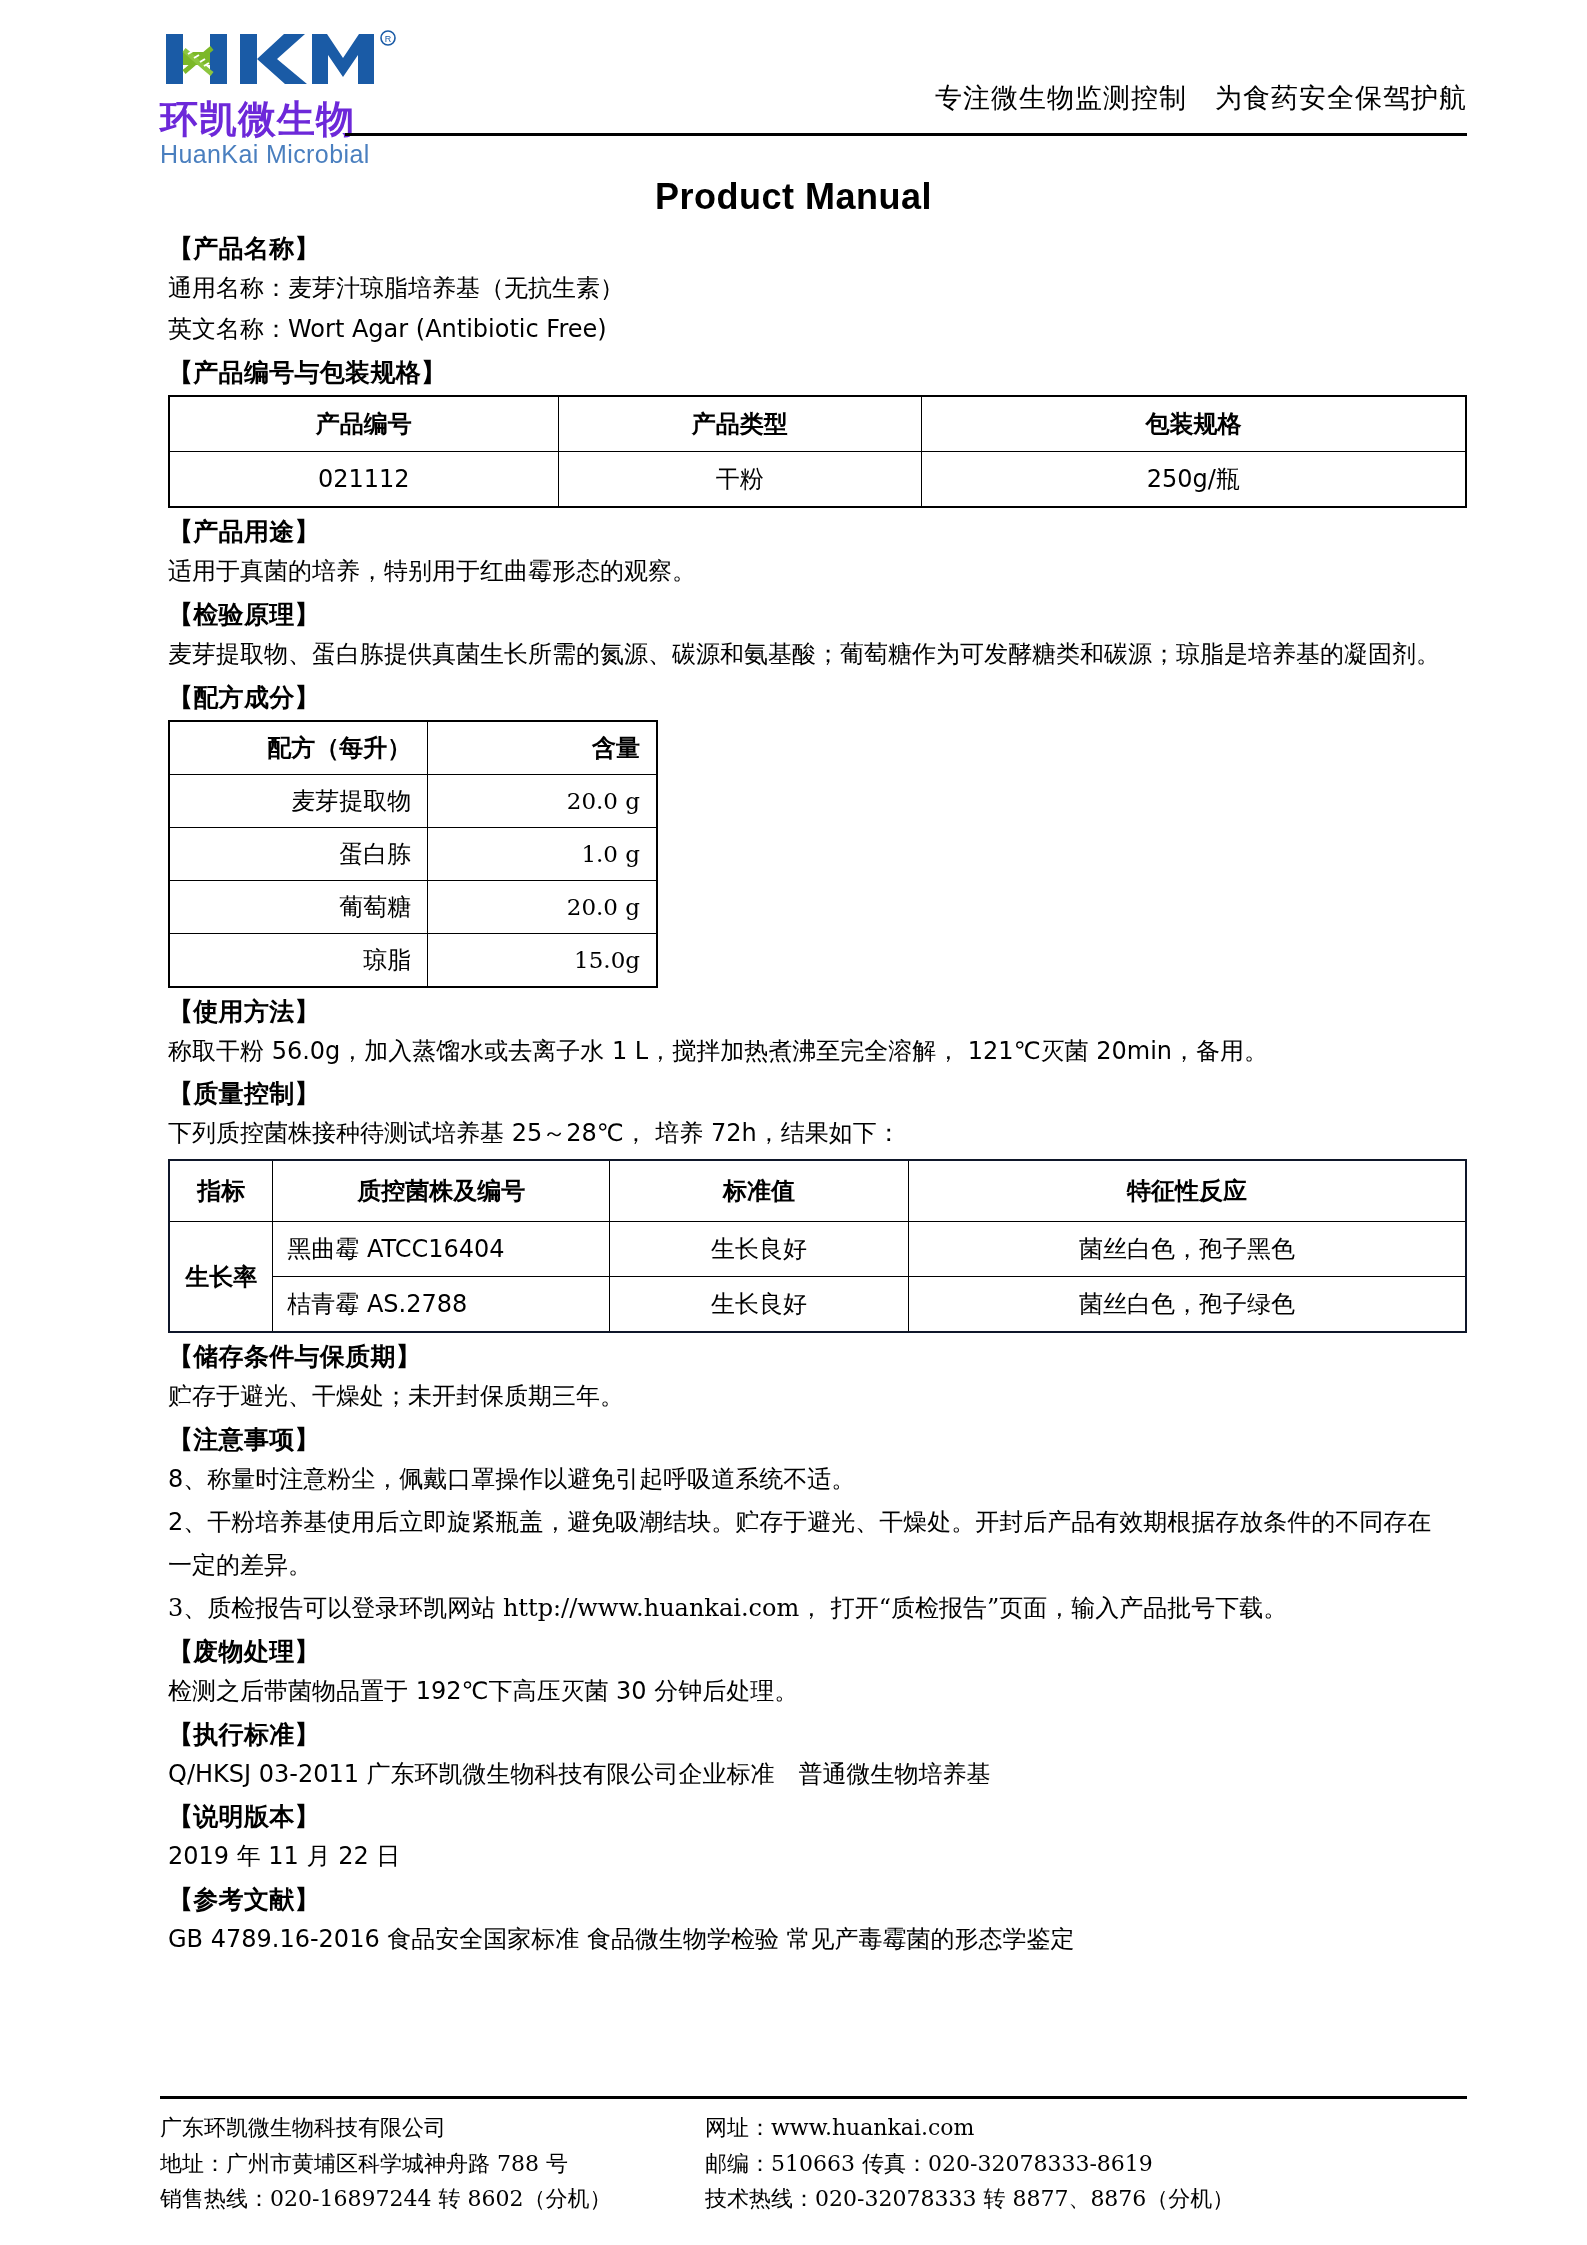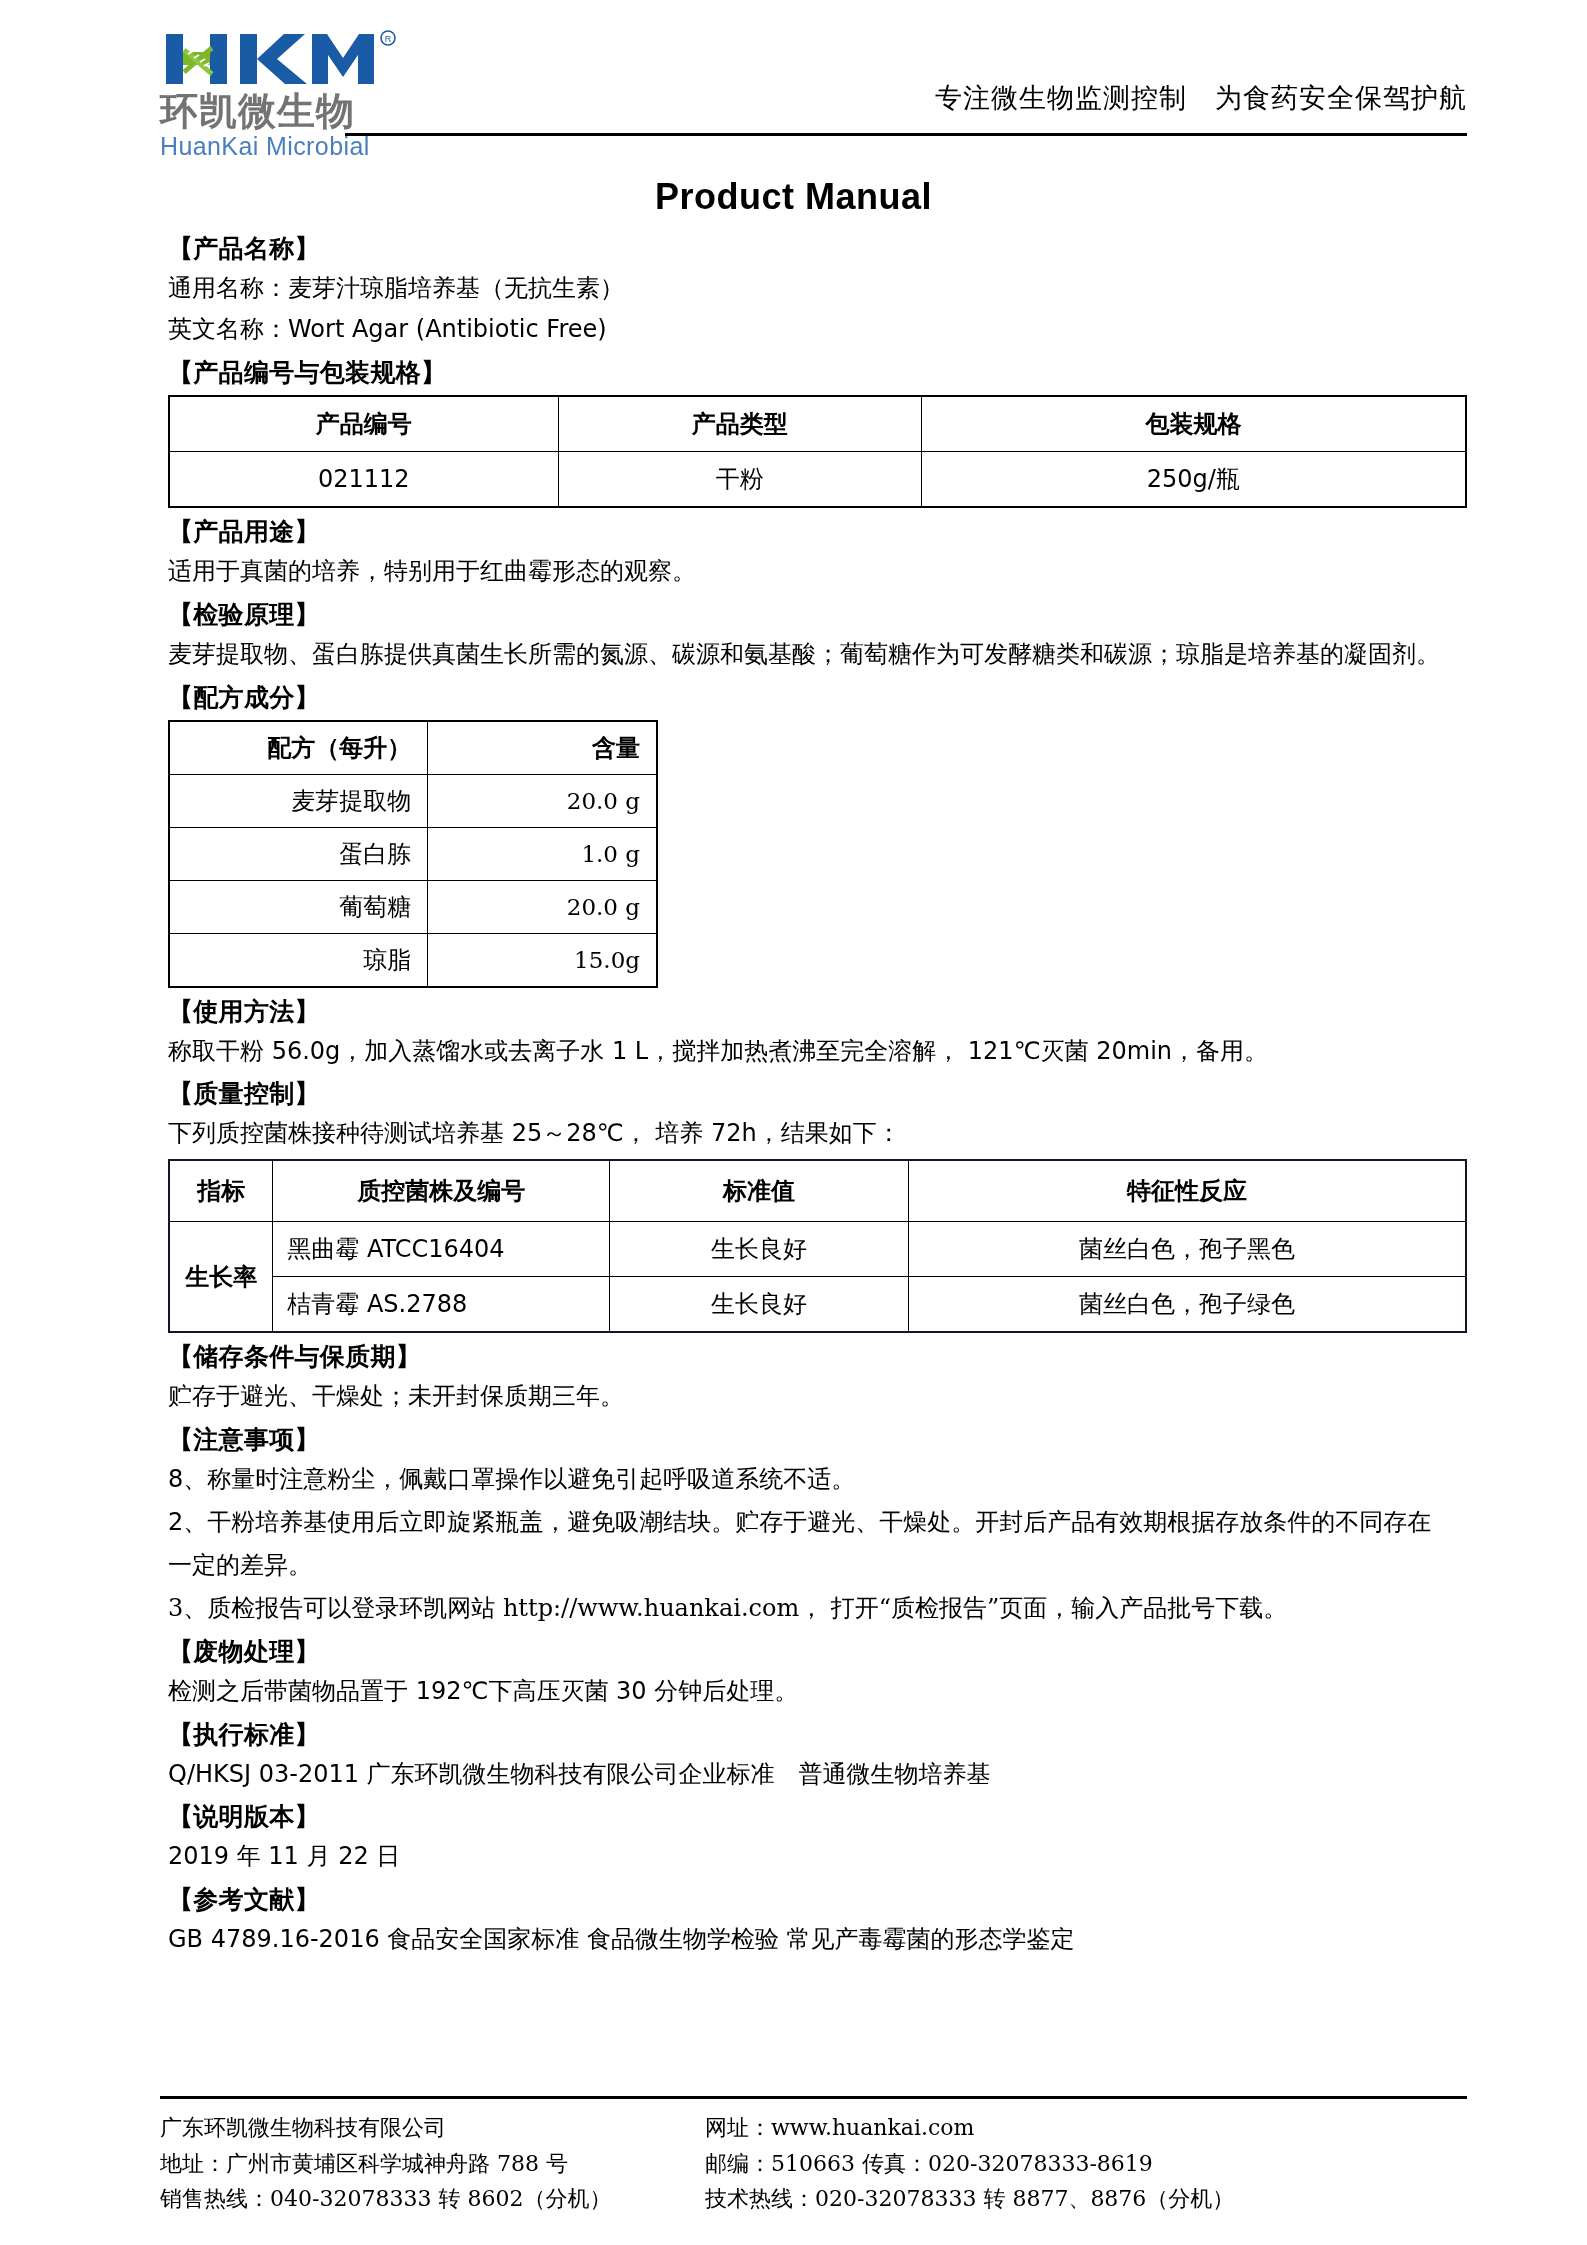--- a/index.html
+++ b/index.html
@@ -36,24 +36,24 @@
   .logo-hkm {
     position: relative;
     height: 62px;
     width: 250px;
   }
   .logo-hkm svg { display: block; }
   .logo-cn {
     font-family: "Liberation Sans", "DejaVu Sans", sans-serif;
     font-size: 38px;
     font-weight: bold;
-    color: #737373;
+    color: #6d28d9;
     letter-spacing: 1px;
     line-height: 1.05;
-    margin-top: 2px;
+    margin-top: 10px;
   }
   .logo-en {
     font-family: "Liberation Sans", "DejaVu Sans", sans-serif;
     font-size: 25px;
     color: #4a7fbf;
     letter-spacing: 0.4px;
     line-height: 1.1;
     margin-top: 1px;
   }
   .tagline {
@@ -355,21 +355,21 @@
     <div class="para">GB 4789.16-2016  食品安全国家标准  食品微生物学检验  常见产毒霉菌的形态学鉴定</div>
 
   </div>
 
   <div class="footer-rule"></div>
   <div class="footer">
     <div class="footer-cols">
       <div class="footer-col-left">
         <div class="footer-line">广东环凯微生物科技有限公司</div>
         <div class="footer-line">地址：广州市黄埔区科学城神舟路 788 号</div>
-        <div class="footer-line">销售热线：040-32078333 转 8602（分机）</div>
+        <div class="footer-line">销售热线：020-16897244 转 8602（分机）</div>
       </div>
       <div class="footer-col-right">
         <div class="footer-line">网址：www.huankai.com</div>
         <div class="footer-line">邮编：510663    传真：020-32078333-8619</div>
         <div class="footer-line">技术热线：020-32078333 转 8877、8876（分机）</div>
       </div>
     </div>
   </div>
 
 </div>

